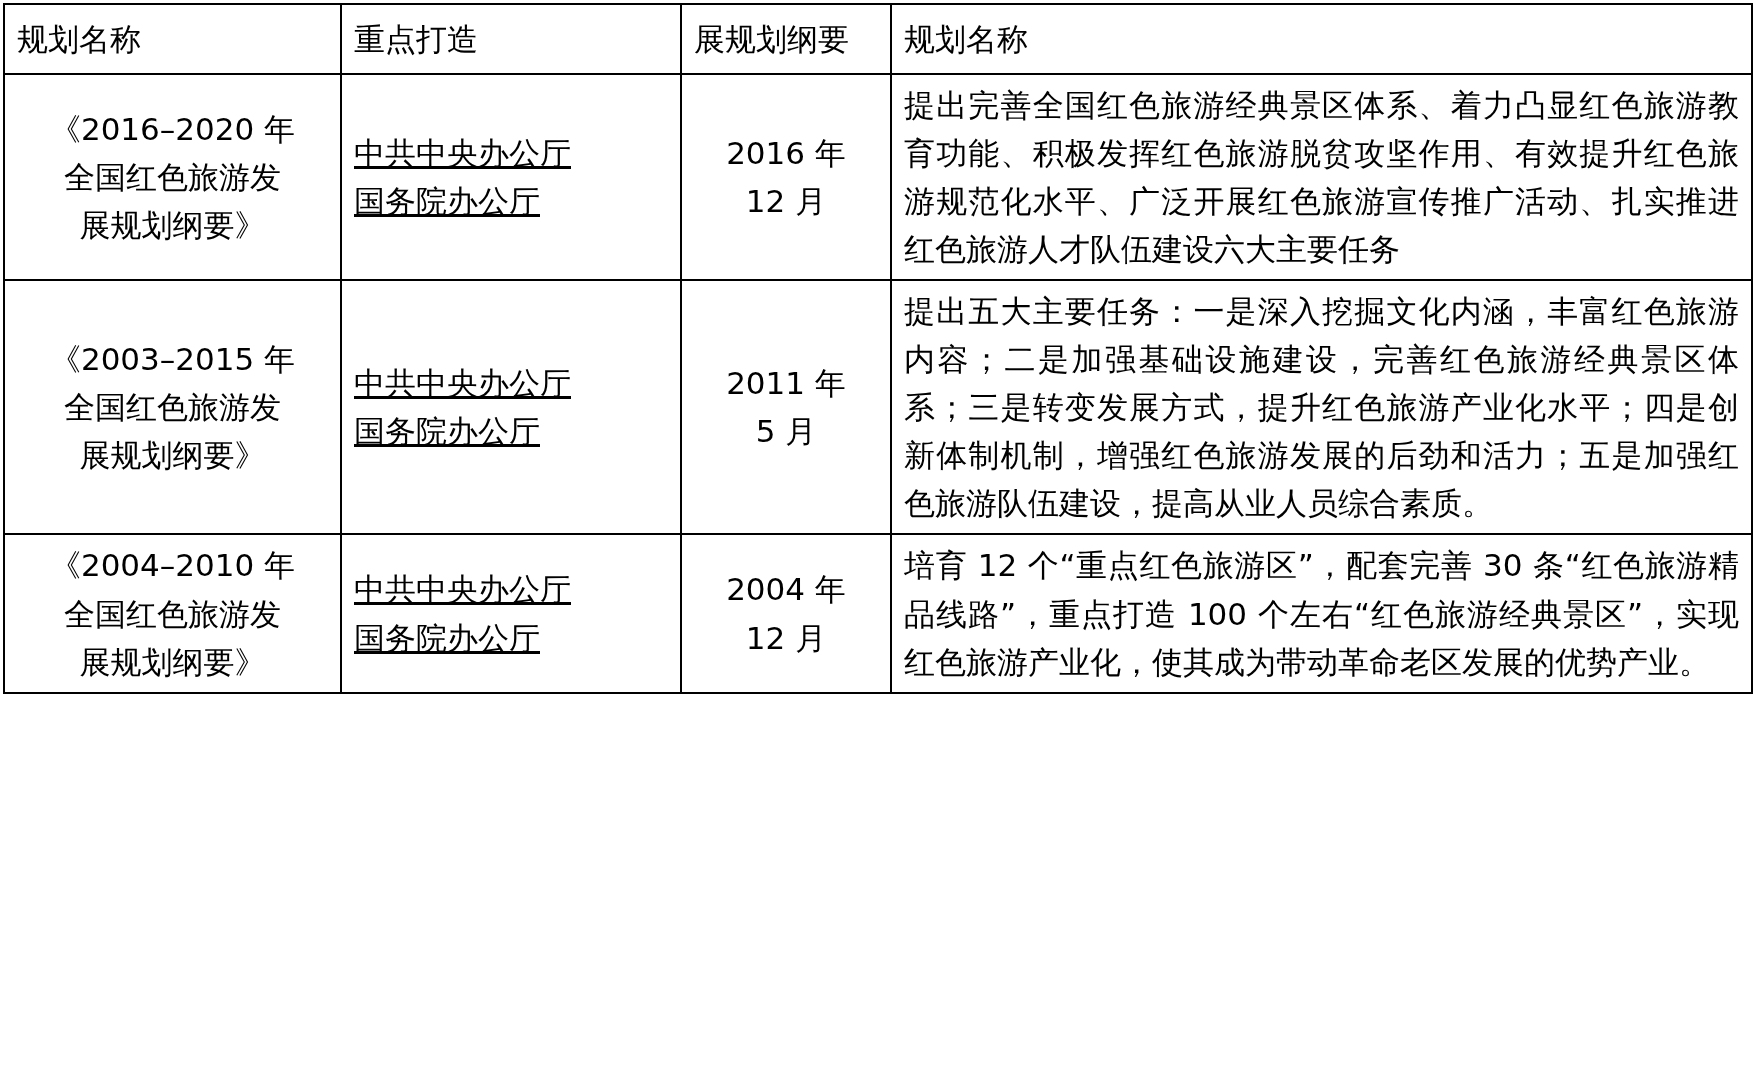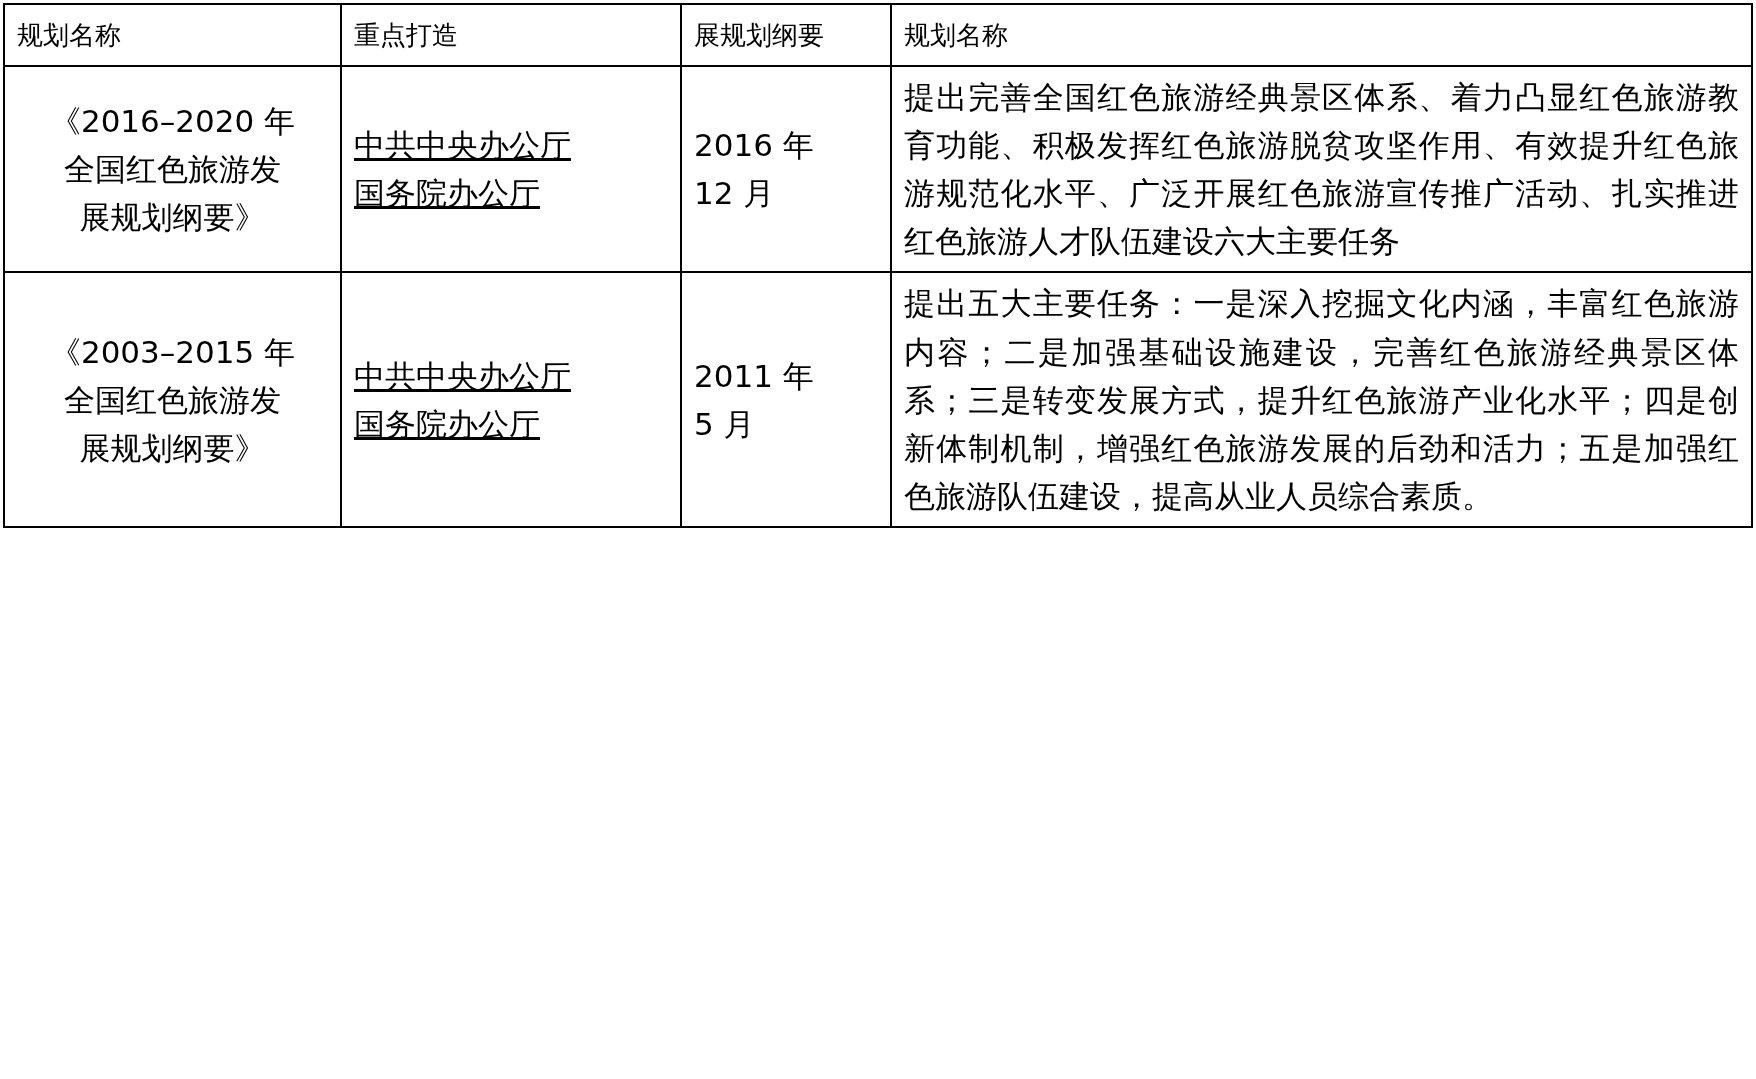--- a/index.html
+++ b/index.html
@@ -39,38 +39,38 @@
     vertical-align: middle;
     padding: 6px 12px;
     font-weight: normal;
     font-size: 31px;
     line-height: 1.55;
   }
   table.plan-table thead th {
     text-align: left;
     padding-top: 10px;
     padding-bottom: 10px;
-    font-size: 26px;
+    font-size: 31px;
   }
   td.cell-name {
     text-align: center;
     font-size: 31px;
     line-height: 1.6;
     padding-left: 6px;
     padding-right: 6px;
   }
   td.cell-agency {
     text-align: left;
     font-size: 31px;
     line-height: 1.6;
     padding-left: 20px;
     text-decoration: underline;
   }
   td.cell-date {
-    text-align: left;
+    text-align: center;
     font-size: 31px;
     line-height: 1.6;
     padding-left: 16px;
   }
   td.cell-content {
     text-align: justify;
     text-align-last: left;
     font-size: 31px;
     line-height: 1.62;
     padding-left: 14px;
@@ -113,15 +113,25 @@
       <tr>
         <td class="cell-name nowrap-block">《2003–2015 年
 全国红色旅游发
 展规划纲要》</td>
         <td class="cell-agency nowrap-block">中共中央办公厅
 国务院办公厅</td>
         <td class="cell-date nowrap-block">2011 年
 5 月</td>
         <td class="cell-content">提出五大主要任务：一是深入挖掘文化内涵，丰富红色旅游内容；二是加强基础设施建设，完善红色旅游经典景区体系；三是转变发展方式，提升红色旅游产业化水平；四是创新体制机制，增强红色旅游发展的后劲和活力；五是加强红色旅游队伍建设，提高从业人员综合素质。</td>
       </tr>
+      <tr>
+        <td class="cell-name nowrap-block">《2004–2010 年
+全国红色旅游发
+展规划纲要》</td>
+        <td class="cell-agency nowrap-block">中共中央办公厅
+国务院办公厅</td>
+        <td class="cell-date nowrap-block">2004 年
+12 月</td>
+        <td class="cell-content">培育 12 个“重点红色旅游区”，配套完善 30 条“红色旅游精品线路”，重点打造 100 个左右“红色旅游经典景区”，实现红色旅游产业化，使其成为带动革命老区发展的优势产业。</td>
+      </tr>
     </tbody>
   </table>
 </div>
 
 </body></html>

